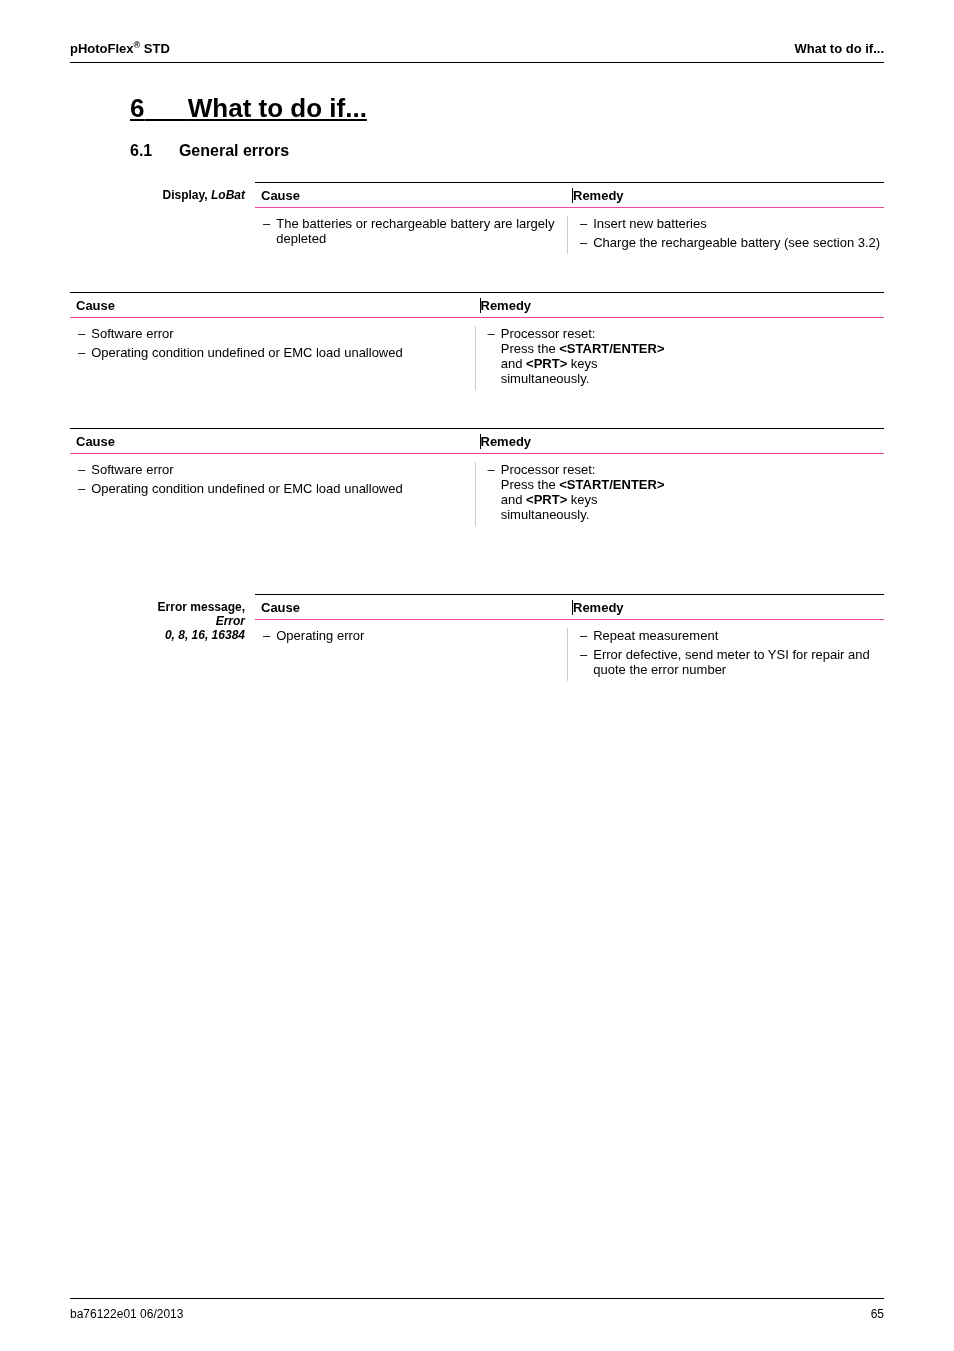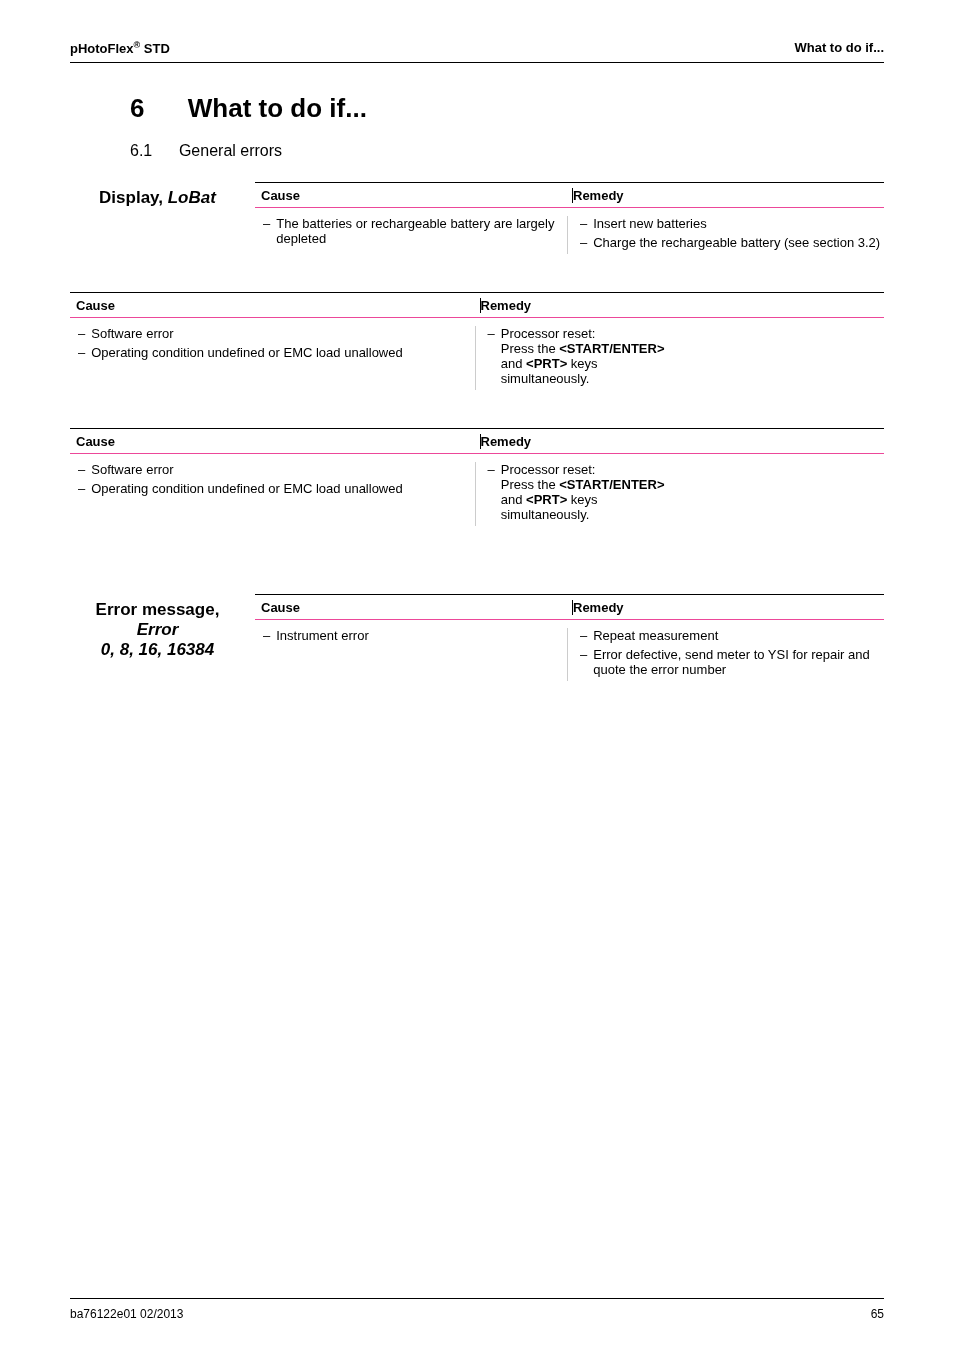--- a/index.html
+++ b/index.html
@@ -14,64 +14,65 @@
     }
     .page {
       width: 954px;
       min-height: 1351px;
       padding: 40px 70px 40px 70px;
       position: relative;
     }
     .header {
       display: flex;
       justify-content: space-between;
-      align-items: flex-start;
+      align-items: center;
       border-bottom: 1.5px solid #000;
       padding-bottom: 6px;
       margin-bottom: 30px;
     }
     .header-left {
       font-size: 13px;
       font-weight: bold;
     }
     .header-left sup {
       font-size: 9px;
     }
     .header-right {
       font-size: 13px;
       font-weight: bold;
     }
     .chapter-title {
       font-size: 26px;
       font-weight: bold;
       margin-bottom: 18px;
       margin-left: 60px;
+      text-decoration: underline;
     }
     .section-title {
       font-size: 16px;
-      font-weight: normal;
+      font-weight: bold;
       margin-bottom: 22px;
       margin-left: 60px;
     }
     .error-section {
       margin-bottom: 28px;
     }
     .error-table {
       display: flex;
       width: 100%;
       margin-bottom: 0;
     }
     .error-label-col {
       width: 185px;
       min-width: 185px;
       padding-right: 10px;
       padding-top: 6px;
-      font-size: 17px;
-      font-weight: bold;
-      text-align: center;
+      font-size: 12px;
+      font-weight: bold;
+      text-align: right;
     }
     .error-label-col em {
       font-style: italic;
     }
     .error-content {
       flex: 1;
       border-top: 1.5px solid #000;
     }
     .table-header-row {
       display: flex;
@@ -267,36 +268,36 @@
             <span class="bold">Cause</span>
           </div>
           <div class="col-remedy">
             <span class="bold">Remedy</span>
           </div>
         </div>
         <div class="table-body-row">
           <div class="cause-list">
             <div class="list-item">
               <span class="dash">–</span>
-              <span>Instrument error</span>
+              <span>Operating error</span>
             </div>
           </div>
           <div class="remedy-list">
             <div class="list-item">
               <span class="dash">–</span>
               <span>Repeat measurement</span>
             </div>
             <div class="list-item">
               <span class="dash">–</span>
               <span>Error defective, send meter to YSI for repair and quote the error number</span>
             </div>
           </div>
         </div>
       </div>
     </div>
   </div>
 
   <div class="footer">
-    <span>ba76122e01      02/2013</span>
+    <span>ba76122e01      06/2013</span>
     <span>65</span>
   </div>
 
 </div>
 
 </body></html>

